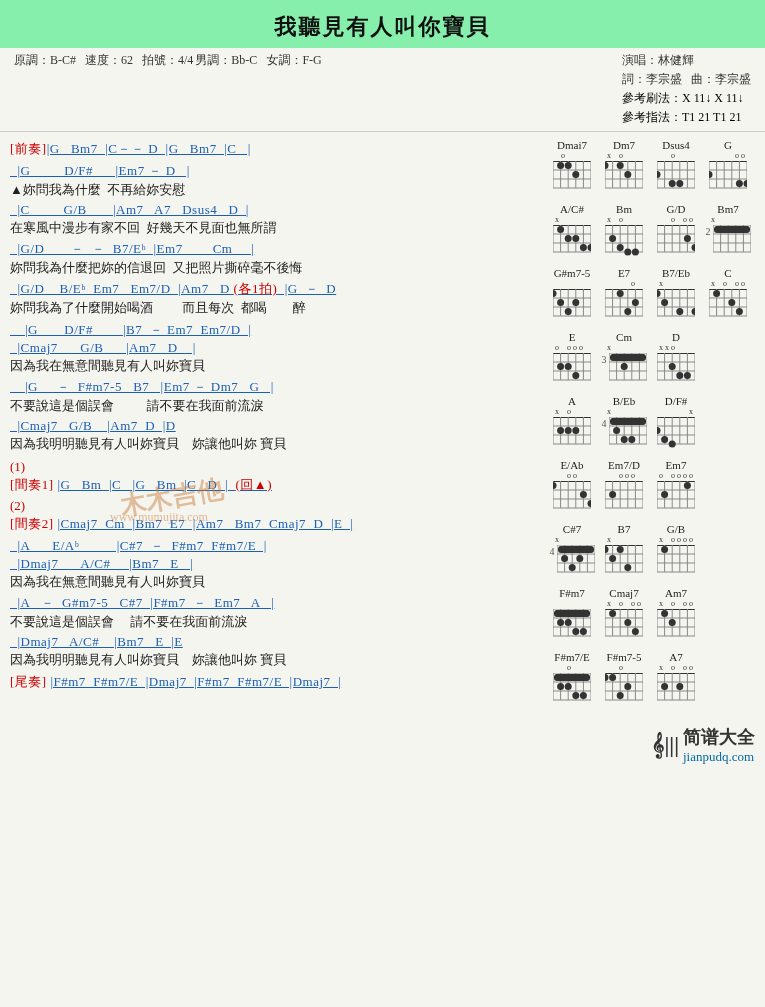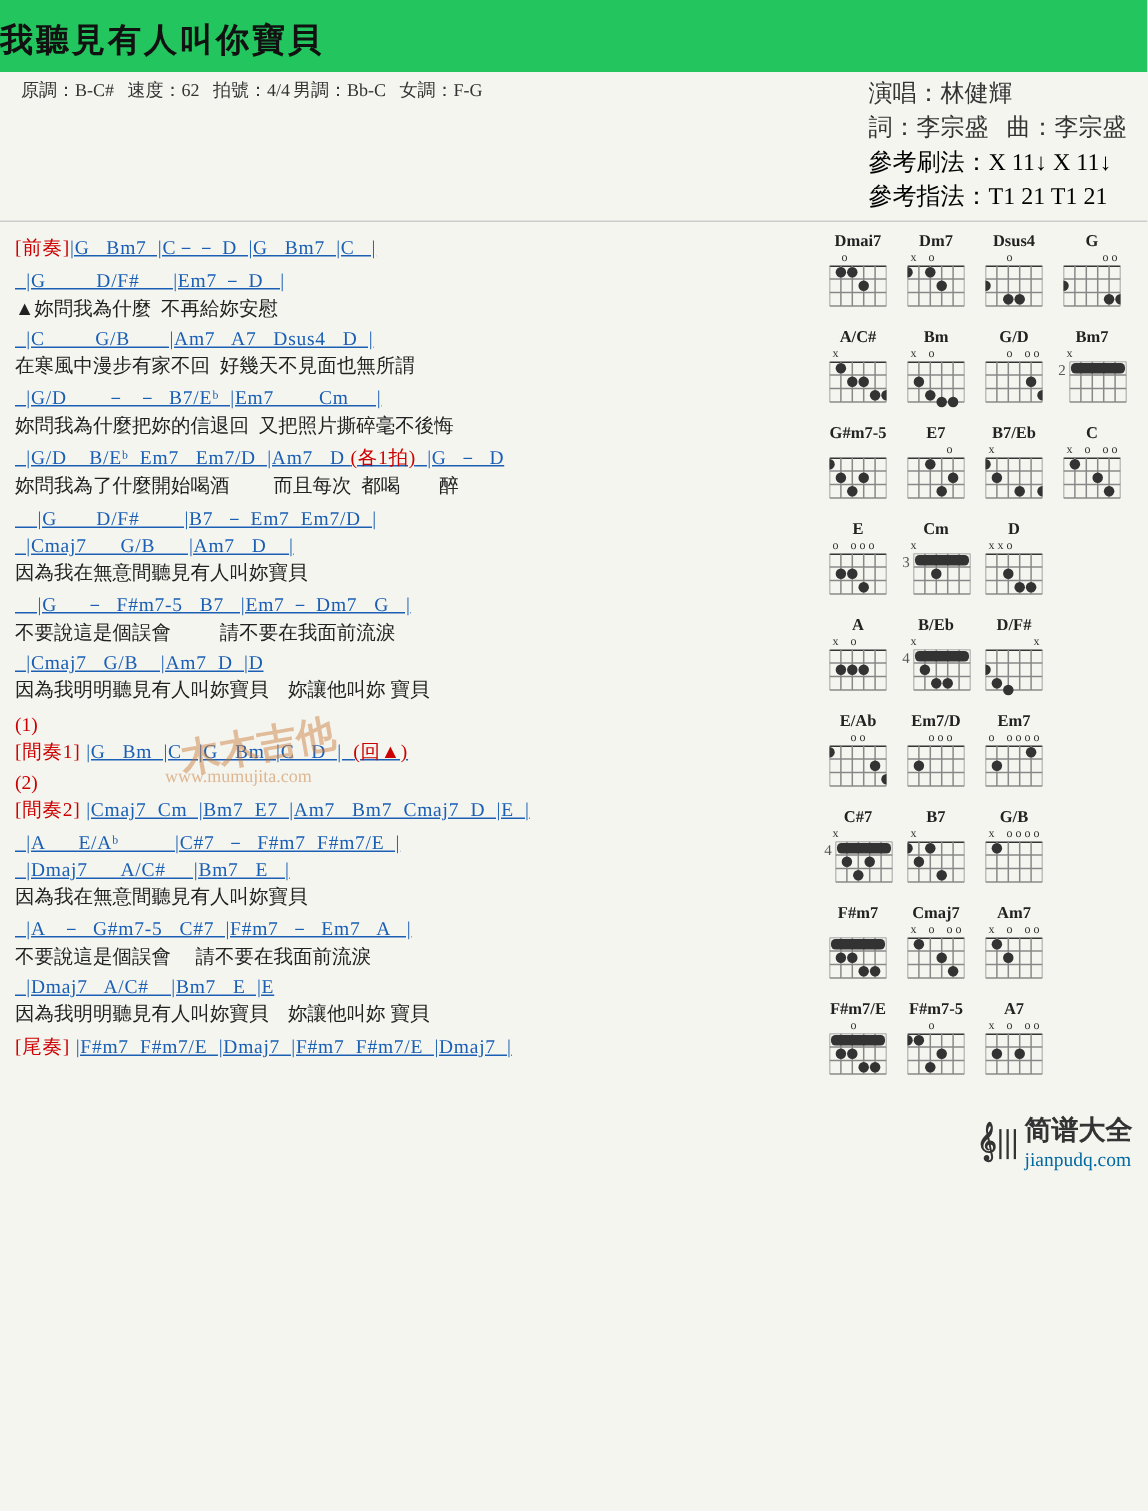--- a/index.html
+++ b/index.html
@@ -16,41 +16,41 @@
 
     .page-container {
       display: flex;
       flex-direction: column;
       width: 765px;
       background: #f5f5f0;
     }
 
     
     .page-header {
-      text-align: left;
+      text-align: center;
       padding: 12px 0 6px;
-      background: #22c55e;
+      background: #86efac;
     }
     .page-title {
       font-size: 22px;
       font-weight: bold;
       color: #111;
       letter-spacing: 2px;
     }
 
     
     .meta-row {
       display: flex;
       justify-content: space-between;
       padding: 4px 14px 2px 14px;
       font-size: 12px;
       color: #333;
     }
     .meta-left { display: flex; gap: 2px; }
-    .meta-right { display: flex; flex-direction: column; gap: 2px; font-size: 16px; }
+    .meta-right { display: flex; flex-direction: column; gap: 2px; font-size: 12px; }
     .meta-right .ref-line { color: #000000; }
 
     
     .main-layout {
       display: flex;
       flex-direction: row;
       width: 100%;
     }
 
     
@@ -80,21 +80,21 @@
     }
 
     .chord-diagram {
       display: flex;
       flex-direction: column;
       align-items: center;
       width: 46px;
     }
     .chord-diagram .cd-name {
       font-size: 11px;
-      font-weight: bold;
+      font-weight: normal;
       text-align: center;
       margin-bottom: 1px;
       white-space: nowrap;
       color: #222;
     }
 
     
     .open-strings-row {
       display: flex;
       flex-direction: row;

